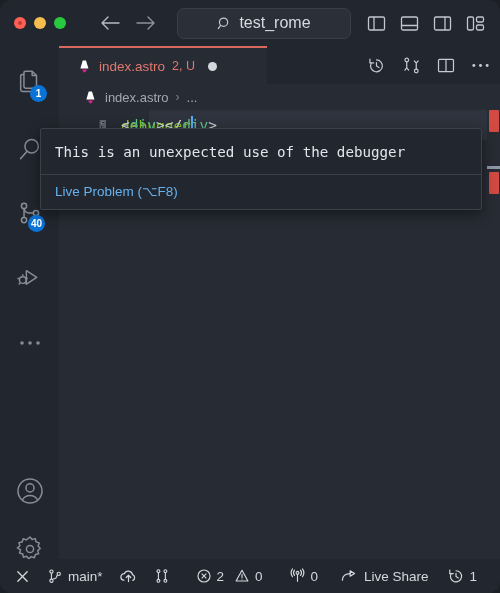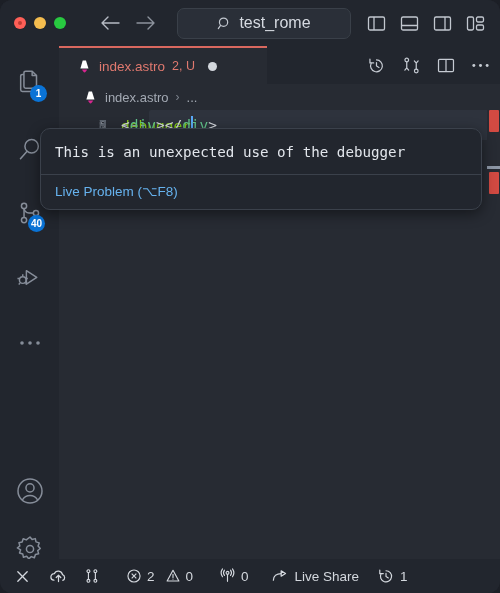--- a/index.html
+++ b/index.html
@@ -255,21 +255,21 @@
     background: #8d97a6;
   }
 
   
   #hover-popup {
     position: absolute;
     left: 40px; top: 128px;
     width: 440px;
     background: #22262e;
     border: 1px solid #3b414b;
-    border-radius: 10px;
+    border-radius: 2px;
     box-shadow: 0 4px 14px rgba(0,0,0,.45);
     z-index: 40;
     overflow: hidden;
   }
   #hover-message {
     padding: 12px 14px 11px 14px;
     font-family: "DejaVu Sans Mono", monospace;
     font-size: 14.2px;
     line-height: 1.55;
     color: #e2e6ec;
@@ -553,20 +553,32 @@
 
     <div class="sb-item" id="sb-remote">
       <span>
         <svg width="17" height="15" viewBox="0 0 18 16" fill="none" stroke="#d4d8de" stroke-width="1.4" stroke-linecap="round" stroke-linejoin="round">
           <path d="M4 3l5 5-5 5"></path>
             <path d="M14 3L9 8l5 5"></path>
         </svg>
       </span>
     </div>
 
+    <div class="sb-item" id="sb-branch">
+      <span>
+        <svg width="16" height="16" viewBox="0 0 18 18" fill="none" stroke="#d4d8de" stroke-width="1.3">
+          <circle cx="5" cy="4" r="1.8"></circle>
+            <circle cx="5" cy="14.4" r="1.8"></circle>
+            <circle cx="13.2" cy="6.6" r="1.8"></circle>
+          <path d="M5 5.8v6.8"></path>
+            <path d="M11.4 7.8a5.1 5.1 0 0 1-5 4.6"></path>
+        </svg>
+      </span>
+      <span>main*</span>
+    </div>
 
     <div class="sb-item">
       <span>
         <svg width="19" height="16" viewBox="0 0 20 16" fill="none" stroke="#d4d8de" stroke-width="1.3" stroke-linecap="round" stroke-linejoin="round">
           <path d="M5.2 12.4a3.4 3.4 0 0 1 .4-6.8 4.5 4.5 0 0 1 8.6 1 3.2 3.2 0 0 1 .3 6"></path>
           <path d="M10 13.8V7.4M7.6 9.6L10 7.2l2.4 2.4"></path>
         </svg>
       </span>
     </div>
 

